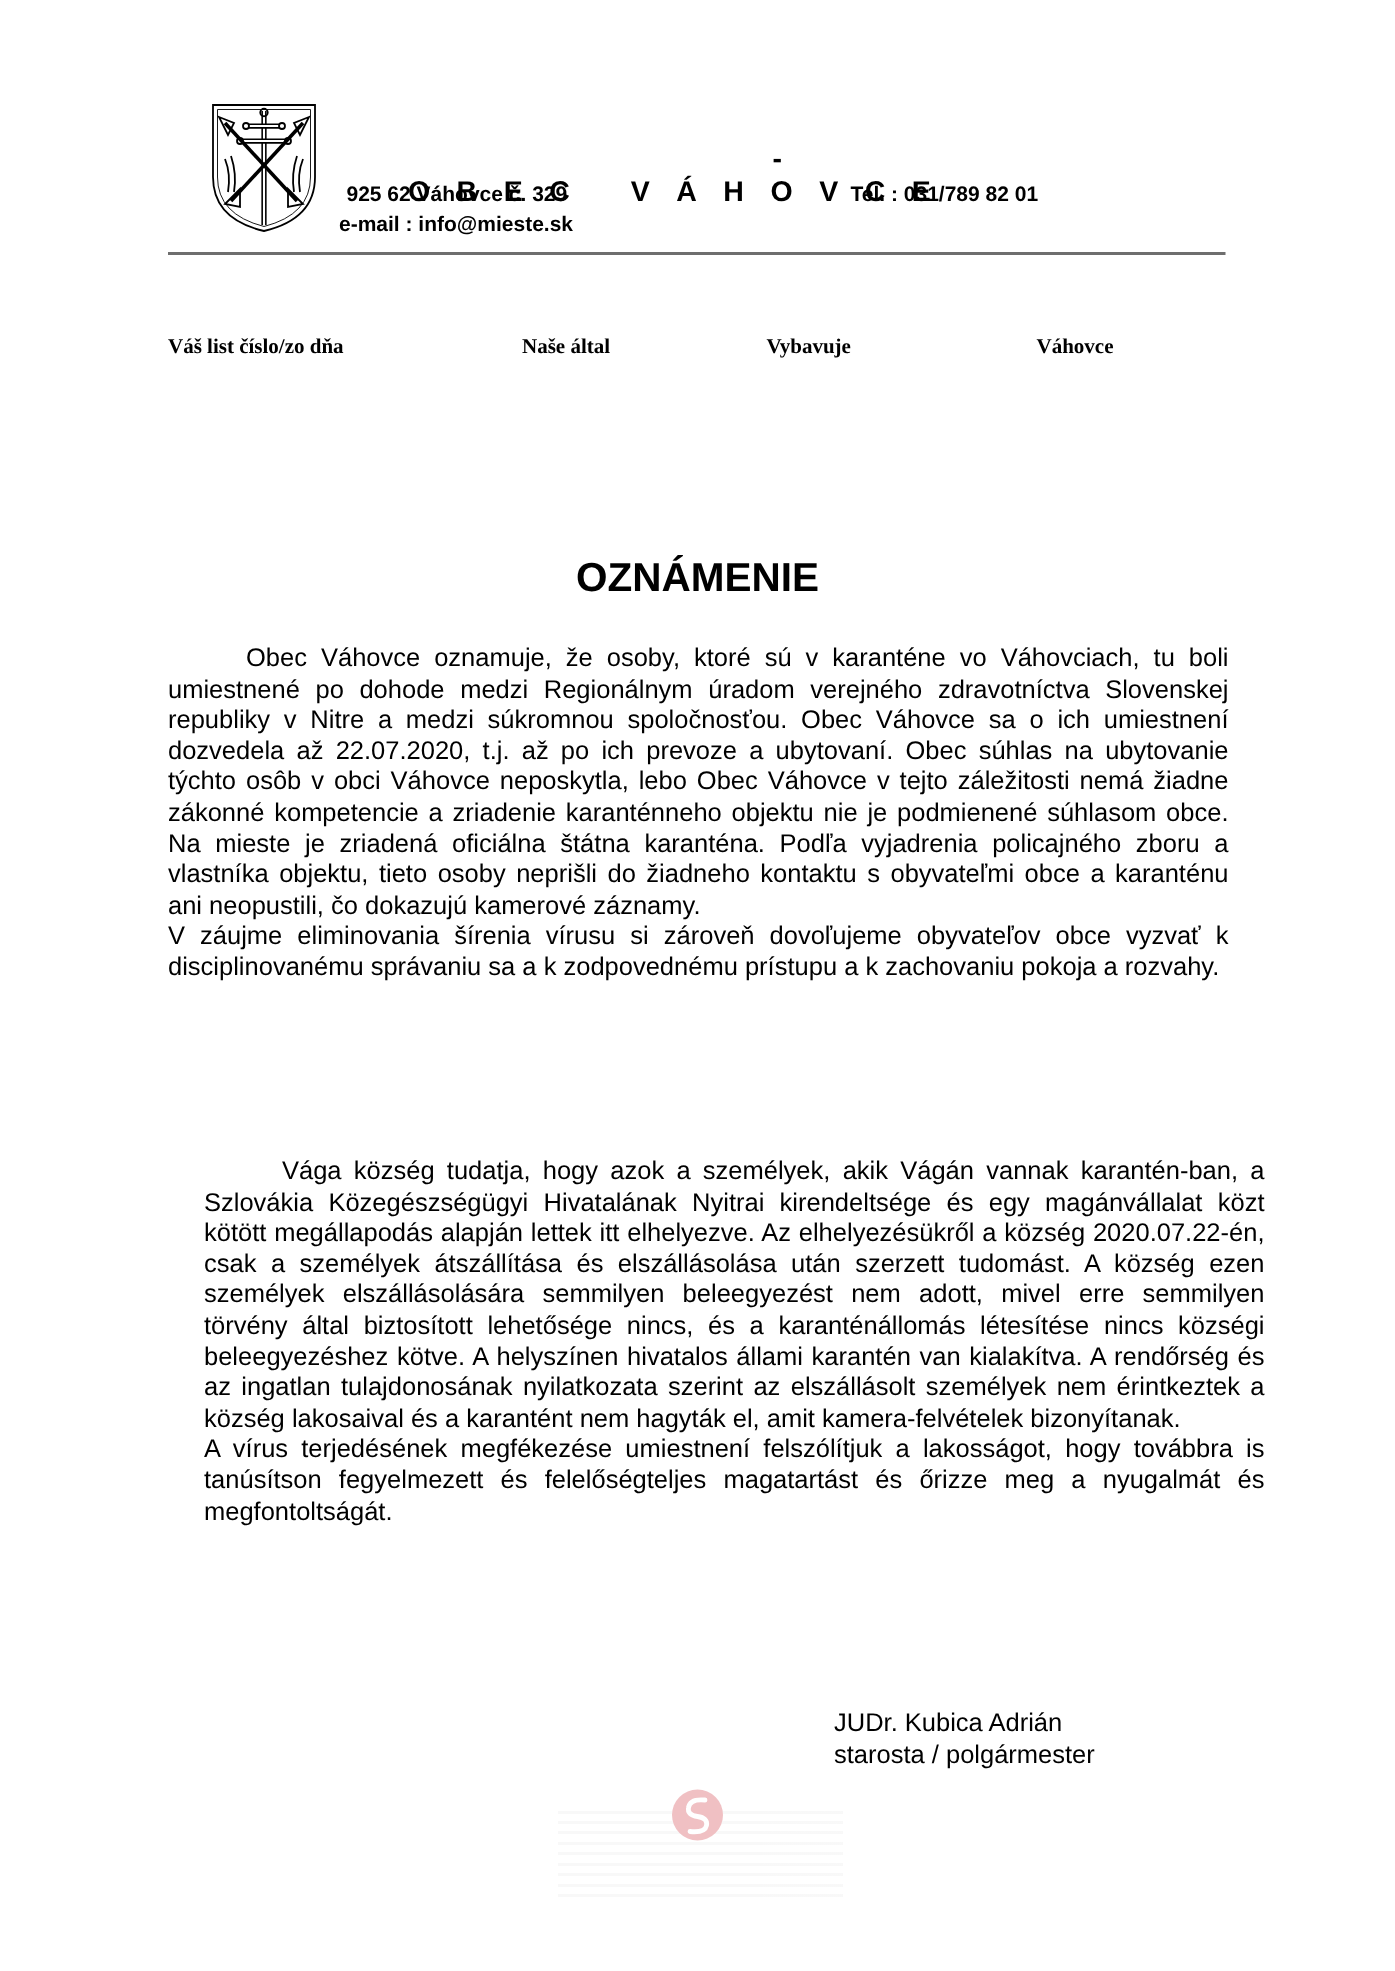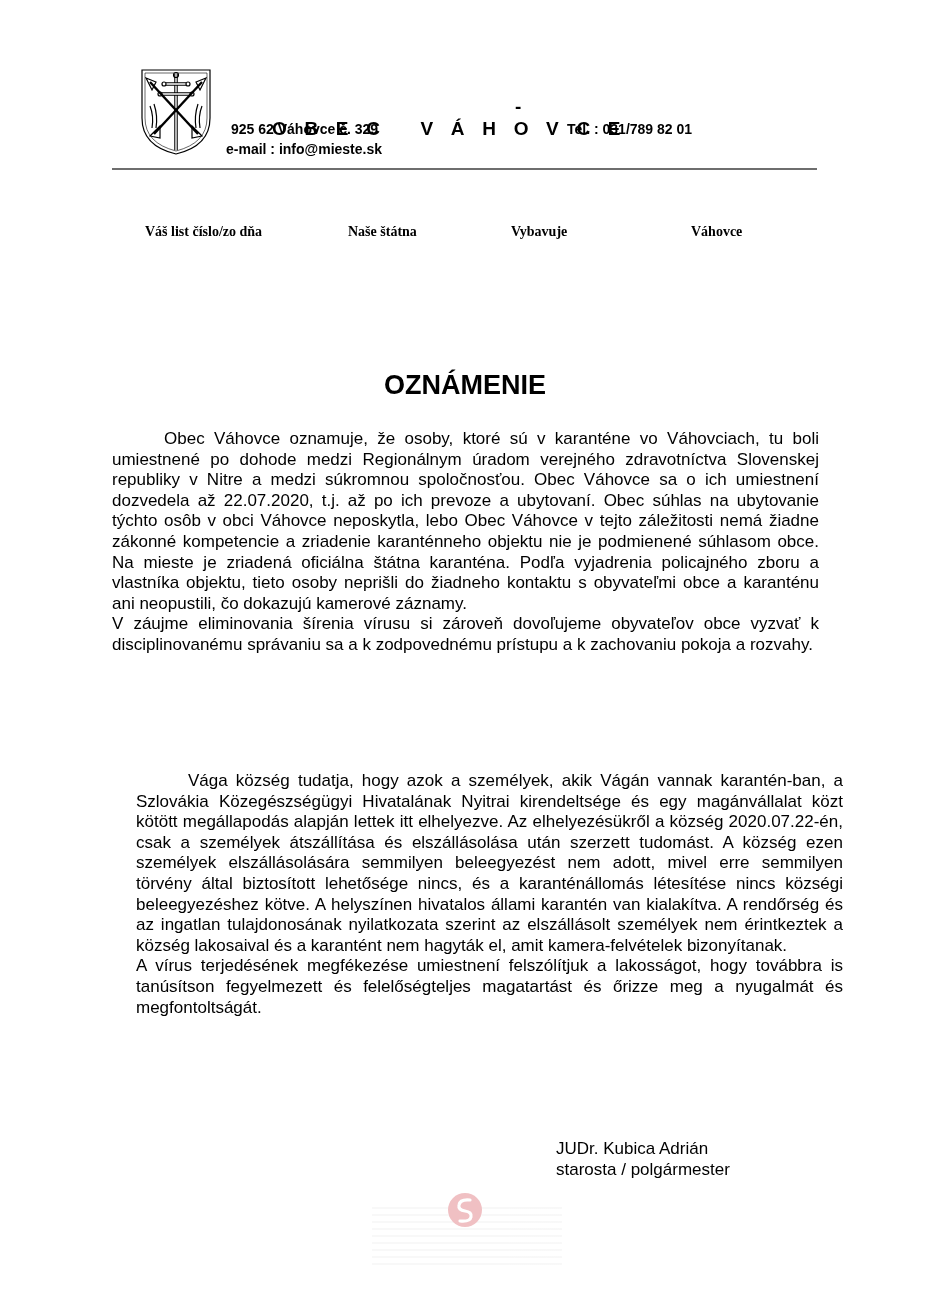--- a/index.html
+++ b/index.html
@@ -10,21 +10,21 @@
 
   .hdr-title { position: absolute; left: 226px; top: 96px; font-family: "Liberation Sans", sans-serif; font-weight: bold; font-size: 19px; letter-spacing: 6.2px; white-space: pre; }
   .hdr-title .sep { position: absolute; left: 289px; top: 0; }
   .hdr-title .office { position: absolute; left: 354px; top: 0; }
   .hdr-addr { position: absolute; left: 231px; top: 121px; font-family: "Liberation Sans", sans-serif; font-weight: bold; font-size: 14px; }
   .hdr-tel { position: absolute; left: 567px; top: 121px; font-family: "Liberation Sans", sans-serif; font-weight: bold; font-size: 14px; }
   .hdr-mail { position: absolute; left: 226px; top: 141px; font-family: "Liberation Sans", sans-serif; font-weight: bold; font-size: 14px; }
   .hdr-rule { position: absolute; left: 112px; top: 168px; width: 705px; height: 0; border-top: 2px solid #6e6e6e; }
 
   .ref { position: absolute; top: 224px; font-family: "Liberation Serif", serif; font-weight: bold; font-size: 14px; }
-  .ref-1 { left: 112px; margin-left: 33px; } .ref-2 { left: 348px; } .ref-3 { left: 511px; } .ref-4 { left: 691px; }
+  .ref-1 { left: 112px; } .ref-2 { left: 348px; } .ref-3 { left: 511px; } .ref-4 { left: 691px; }
 
   .doc-title { position: absolute; left: 0; width: 930px; top: 370px; text-align: center; font-family: "Liberation Sans", sans-serif; font-weight: bold; font-size: 27px; }
 
   .body-text { position: absolute; left: 112px; width: 707px; font-family: "Liberation Sans", sans-serif; font-size: 17px; line-height: 20.6px; text-align: justify; }
   .body-text p { margin: 0; }
   .body-text p.indent { text-indent: 52px; }
   .sk { top: 429px; }
   .hu { top: 771px; margin-left: 24px; }
 
   .sign { position: absolute; left: 556px; top: 1139px; font-family: "Liberation Sans", sans-serif; font-size: 17px; line-height: 20.6px; }
@@ -62,21 +62,21 @@
   <div class="hdr-title">
     <span>O B E C   V Á H O V C E</span>
     <span class="sep">-</span>
   </div>
   <div class="hdr-addr">925 62 Váhovce č. 329</div>
   <div class="hdr-tel">Tel. : 031/789 82 01</div>
   <div class="hdr-mail">e-mail : info@mieste.sk</div>
   <div class="hdr-rule"></div>
 
   <div class="ref ref-1">Váš list číslo/zo dňa</div>
-  <div class="ref ref-2">Naše štátna</div>
+  <div class="ref ref-2">Naše által</div>
   <div class="ref ref-3">Vybavuje</div>
   <div class="ref ref-4">Váhovce</div>
 
   <div class="doc-title">OZNÁMENIE</div>
 
   <div class="body-text sk">
     <p class="indent">Obec Váhovce oznamuje, že osoby, ktoré sú v karanténe vo Váhovciach, tu boli umiestnené po dohode medzi Regionálnym úradom verejného zdravotníctva Slovenskej republiky v Nitre a medzi súkromnou spoločnosťou. Obec Váhovce sa o ich umiestnení dozvedela až 22.07.2020, t.j. až po ich prevoze a ubytovaní. Obec súhlas na ubytovanie týchto osôb v obci Váhovce neposkytla, lebo Obec Váhovce v tejto záležitosti nemá žiadne zákonné kompetencie a zriadenie karanténneho objektu nie je podmienené súhlasom obce. Na mieste je zriadená oficiálna štátna karanténa. Podľa vyjadrenia policajného zboru a vlastníka objektu, tieto osoby neprišli do žiadneho kontaktu s obyvateľmi obce a karanténu ani neopustili, čo dokazujú kamerové záznamy.</p>
     <p>V záujme eliminovania šírenia vírusu si zároveň dovoľujeme obyvateľov obce vyzvať k disciplinovanému správaniu sa a k zodpovednému prístupu a k zachovaniu pokoja a rozvahy.</p>
   </div>
 

